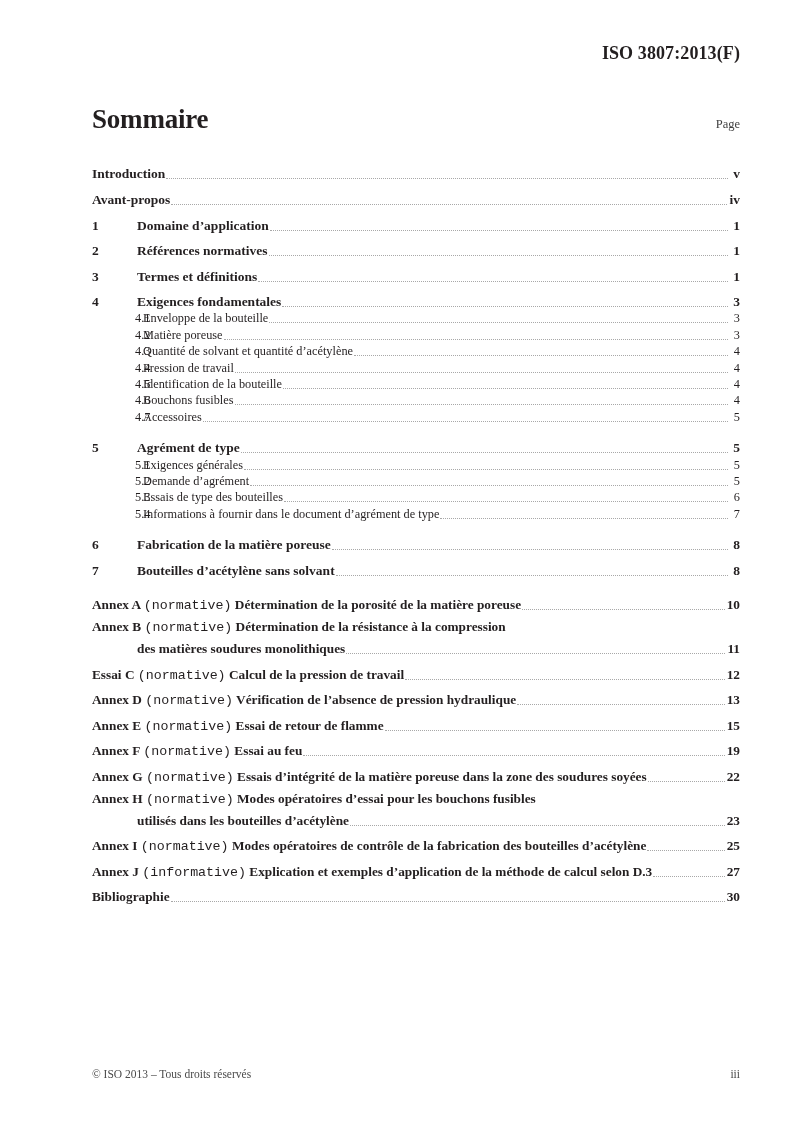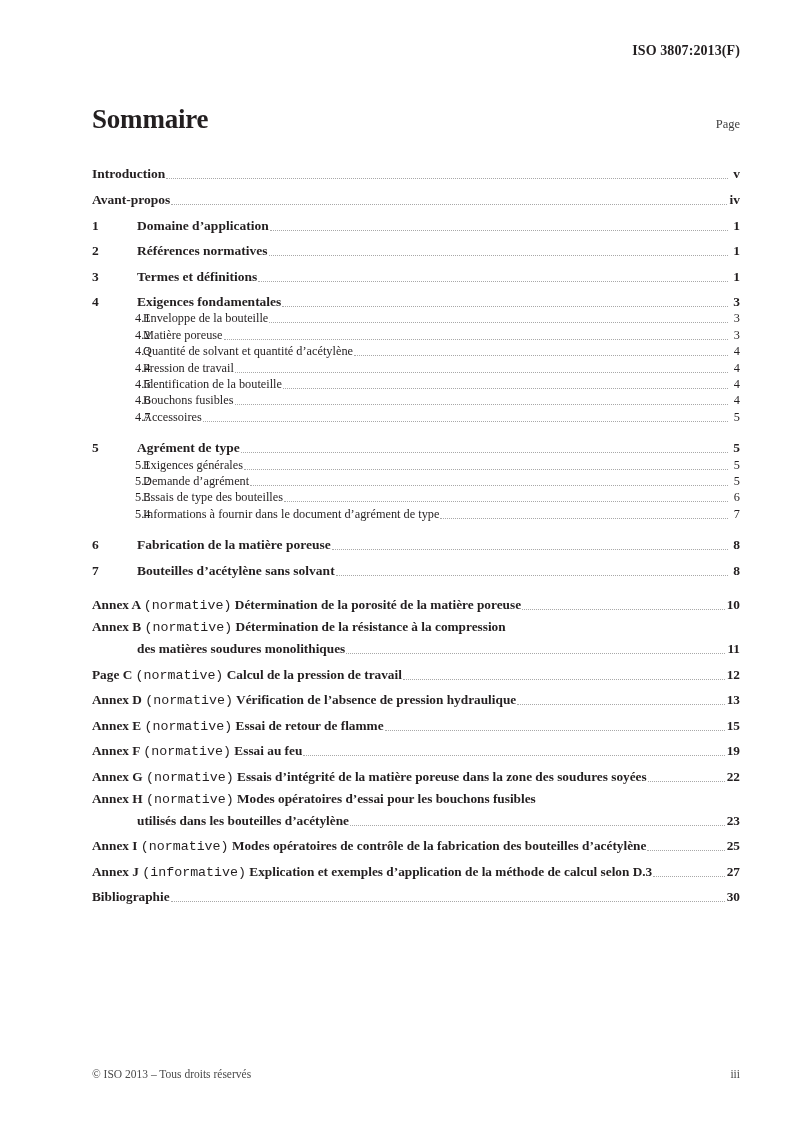--- a/index.html
+++ b/index.html
@@ -22,21 +22,21 @@
   }
 
   
   .doc-header {
     position: absolute;
     top: 43px;
     left: 92px;
     width: 648px;
     text-align: right;
     font-weight: bold;
-    font-size: 14px;
+    font-size: 18px;
     letter-spacing: 0.1px;
     color: #231f20;
   }
 
   
   .title-row {
     position: absolute;
     top: 106px;
     left: 92px;
     width: 648px;
@@ -377,21 +377,21 @@
         </div>
         <div class="line-b">
           <span class="label annex-cont">des matières soudures monolithiques</span>
           <span class="leader"></span>
           <span class="pg">11</span>
         </div>
       </div>
       <div class="entry lvl-annex">
         <div class="num"></div>
         <div class="body-col">
-          <span class="label"><span>Page C</span> <span class="annex-kind">(normative)</span> <span>Calcul de la pression de travail</span></span>
+          <span class="label"><span>Essai C</span> <span class="annex-kind">(normative)</span> <span>Calcul de la pression de travail</span></span>
           <span class="leader"></span>
           <span class="pg">12</span>
         </div>
       </div>
       <div class="entry lvl-annex">
         <div class="num"></div>
         <div class="body-col">
           <span class="label"><span>Annex D</span> <span class="annex-kind">(normative)</span> <span>Vérification de l’absence de pression hydraulique</span></span>
           <span class="leader"></span>
           <span class="pg">13</span>

